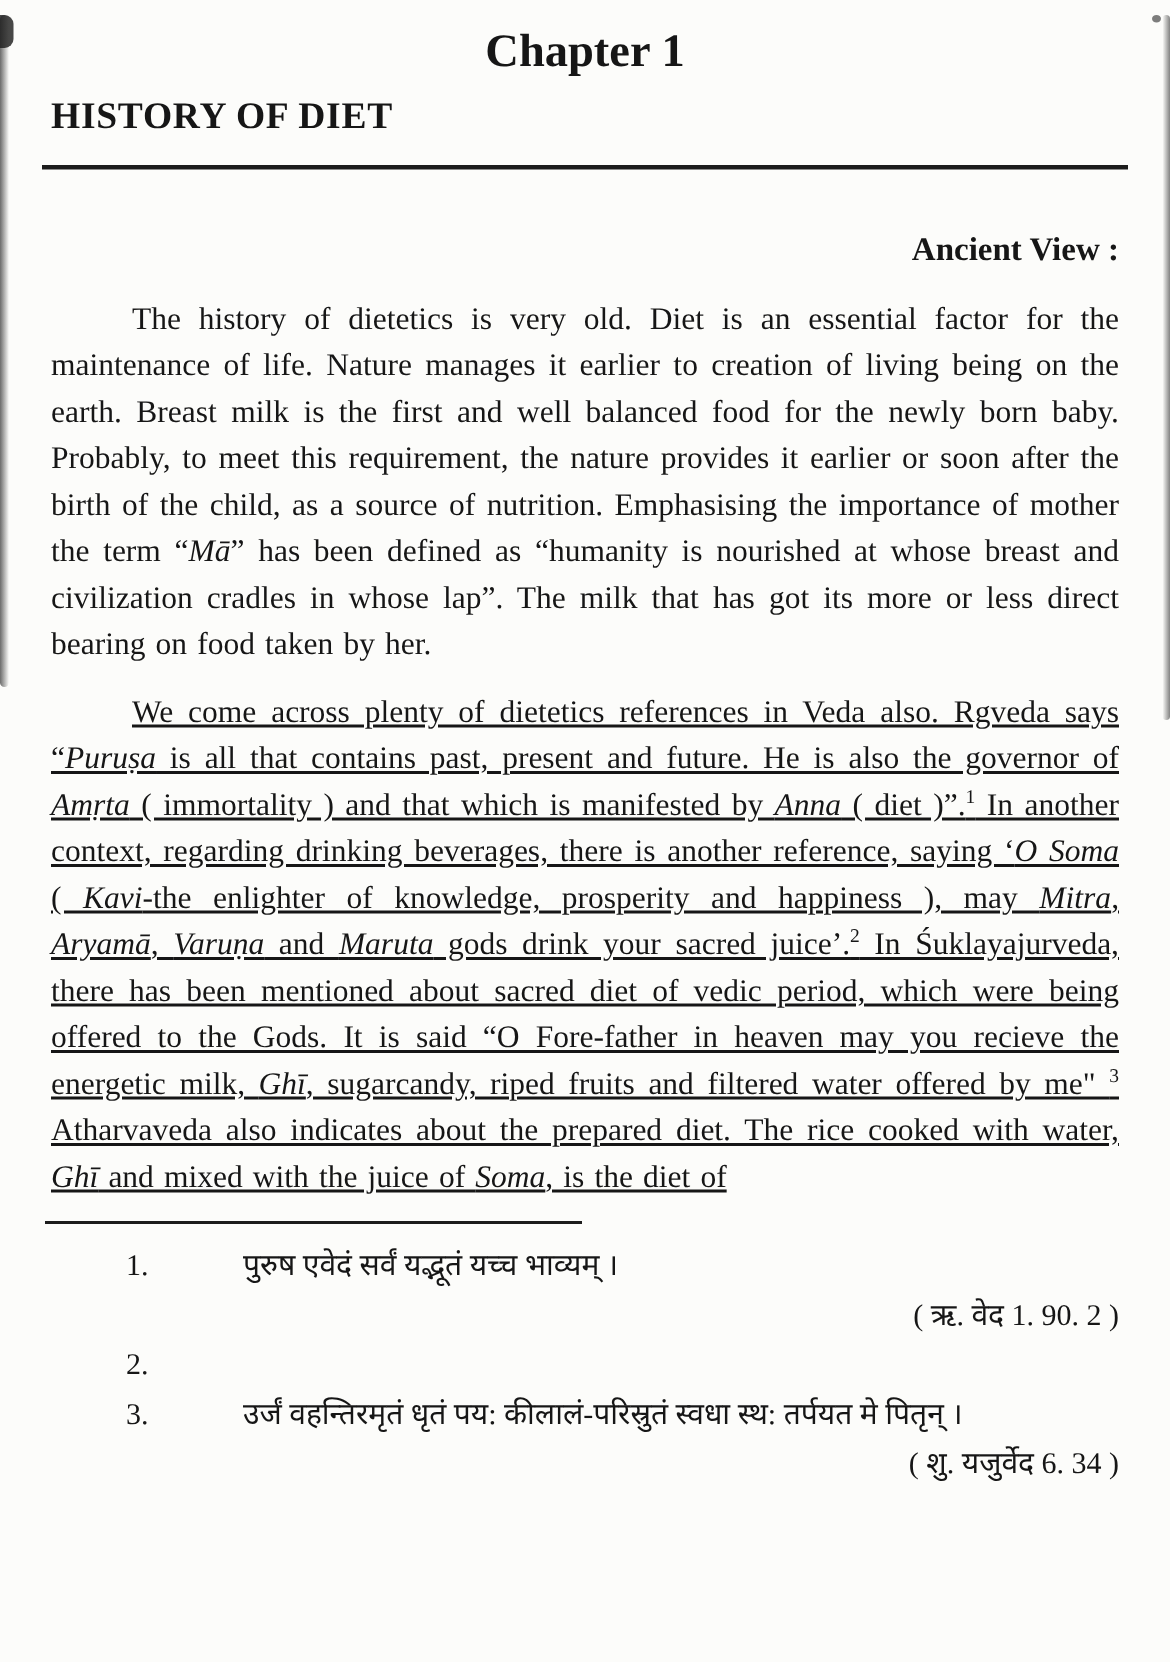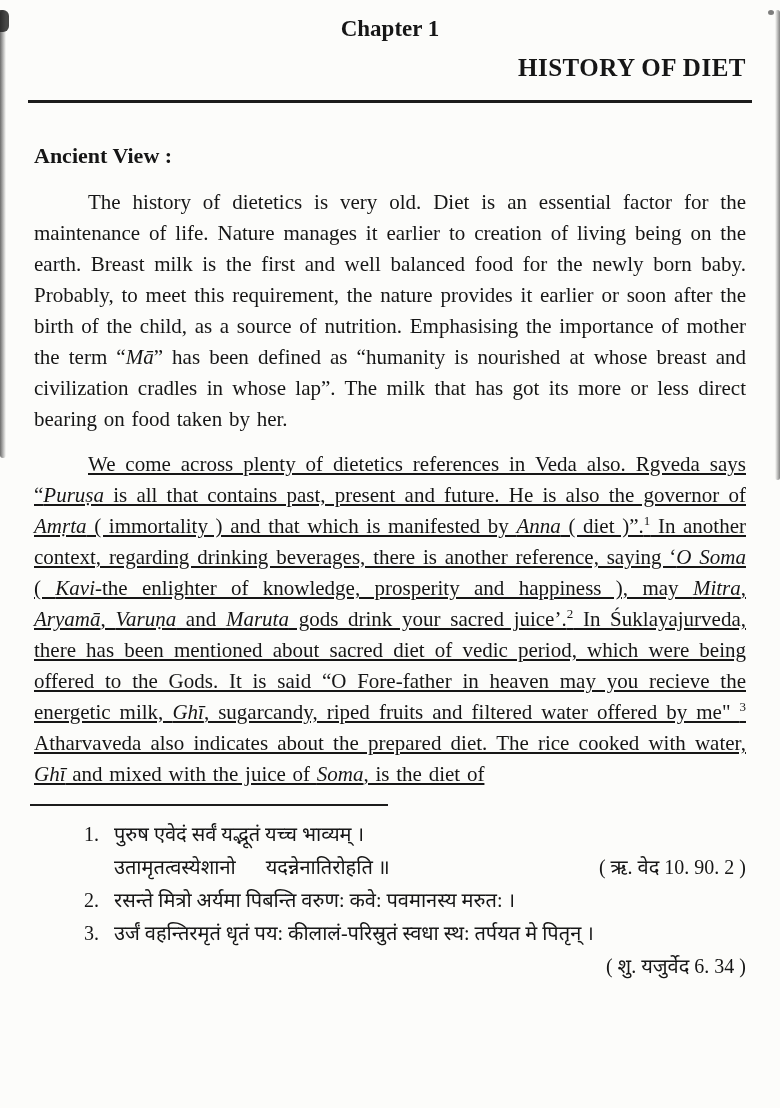--- a/index.html
+++ b/index.html
@@ -11,39 +11,40 @@
     margin: 0 auto;
     background: #fcfcfa;
     overflow: hidden;
     font-family: "Liberation Serif", "DejaVu Serif", serif;
     color: #161616;
     padding: 10px 34px 0 34px;
   }
   .chapter {
     text-align: center;
     font-weight: bold;
-    font-size: 23px;
+    font-size: 31px;
     margin-top: 6px;
   }
   .title {
-    text-align: right;
+    text-align: left;
     font-weight: bold;
     font-size: 25px;
     letter-spacing: 0.5px;
     margin-top: 12px;
   }
   .title-rule {
     border: none;
     border-top: 3px solid #1c1c1c;
     margin: 18px -6px 0 -6px;
   }
   .section-heading {
     font-weight: bold;
     font-size: 22px;
     margin-top: 40px;
+    text-align: right;
   }
   .body-text p {
     font-size: 21px;
     line-height: 31px;
     text-align: justify;
     text-indent: 54px;
     word-spacing: 1.5px;
     margin: 18px 0 0 0;
   }
   .body-text p + p { margin-top: 14px; text-decoration: underline; }
@@ -55,21 +56,21 @@
     margin: 14px 0 0 -4px;
   }
   .footnotes {
     margin-top: 12px;
     padding-left: 50px;
     font-size: 20px;
     line-height: 33px;
   }
   .footnote { display: flex; }
   .fn-num { width: 30px; flex: none; }
-  .fn-body { flex: 1; }
+  .fn-body { flex: 1; margin-left: 48px; }
   .fn-row { display: flex; }
   .fn-text { white-space: pre-wrap; }
   .fn-ref { margin-left: auto; white-space: nowrap; padding-left: 12px; }
   
   .artifact { position: absolute; pointer-events: none; }
   .artifact-left-streak {
     left: 0; top: 660; width: 6px; height: 448px;
     background: linear-gradient(to right, rgba(30,30,30,0.65), rgba(30,30,30,0));
     border-radius: 3px;
   }
@@ -115,33 +116,28 @@
   <div class="footnotes">
 
     <div class="footnote">
       <span class="fn-num">1.</span>
       <div class="fn-body">
         <div class="fn-row">
           <span class="fn-text">पुरुष एवेदं सर्वं यद्भूतं यच्च भाव्यम् ।</span>
           <span class="fn-ref"></span>
         </div>
         <div class="fn-row">
-          <span class="fn-text">उतामृतत्वस्येशानो      यदन्नेनातिरोहति ॥</span>
-          <span class="fn-ref">( ऋ. वेद 10. 90. 2 )</span>
+          <span class="fn-ref">( ऋ. वेद 1. 90. 2 )</span>
         </div>
       </div>
     </div>
 
     <div class="footnote">
       <span class="fn-num">2.</span>
       <div class="fn-body">
-        <div class="fn-row">
-          <span class="fn-text">रसन्ते मित्रो अर्यमा पिबन्ति वरुण: कवे: पवमानस्य मरुत: ।</span>
-          <span class="fn-ref"></span>
-        </div>
       </div>
     </div>
 
     <div class="footnote">
       <span class="fn-num">3.</span>
       <div class="fn-body">
         <div class="fn-row">
           <span class="fn-text">उर्जं वहन्तिरमृतं धृतं पय: कीलालं-परिस्रुतं स्वधा स्थ: तर्पयत मे पितृन् ।</span>
           <span class="fn-ref"></span>
         </div>

